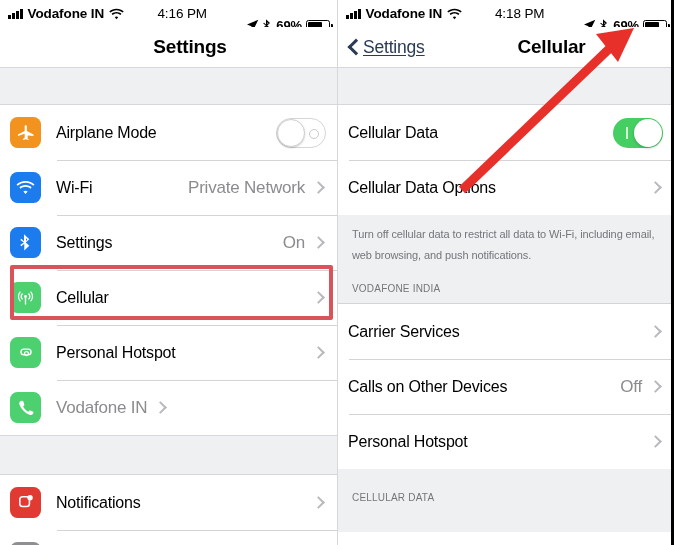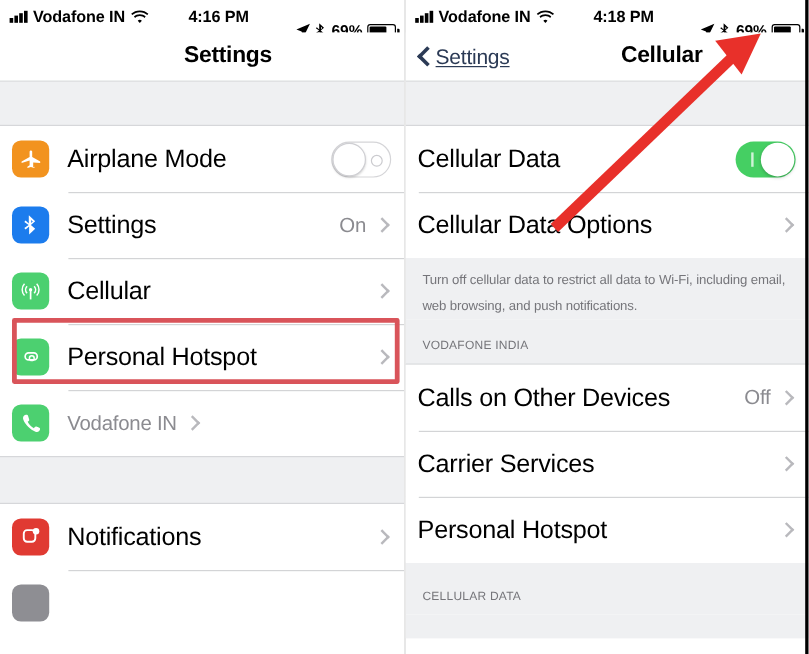--- a/index.html
+++ b/index.html
@@ -13,21 +13,21 @@
   .phone { position:relative; width:337px; height:545px; background:#ffffff; overflow:hidden; }
   .phone.right { border-left:1px solid #d8d8d8; }
 
   
   .statusbar {
     height:27px; display:flex; align-items:center;
     padding:0 7px 0 8px; font-size:13.5px; font-weight:bold;
     color:#000; letter-spacing:-0.1px;
   }
   .sb-left { display:flex; align-items:center; gap:5px; }
-  .sb-center { flex:1; text-align:center; font-size:13.5px; font-weight:bold; padding-right:6px;}
+  .sb-center { flex:1; text-align:center; font-size:13.5px; font-weight:normal; padding-right:6px;}
   .sb-right { display:flex; align-items:center; gap:4px;margin-top:24px; }
   .bars { display:flex; align-items:flex-end; gap:1.5px; height:11px; }
   .bars i { display:block; width:2.5px; background:#000; }
   .bars i:nth-child(1){height:4px;} .bars i:nth-child(2){height:6px;}
   .bars i:nth-child(3){height:8px;} .bars i:nth-child(4){height:10px;}
   .carrier-name { font-size:13.5px; font-weight:bold; }
   .batt {
     width:24px; height:11px; border:1.4px solid #000; border-radius:2.5px;
     position:relative; padding:1.2px;
   }
@@ -77,21 +77,21 @@
   }
   .row.noicon + .row.noicon::before{ left:11px; }
   .icon {
     width:31px; height:31px; border-radius:7.5px; flex:none;
     margin-right:15px; display:flex; align-items:center; justify-content:center;
     color:#fff;
   }
   .ic-orange{background:#f2931f;} .ic-blue{background:#1c7ced;}
   .ic-green{background:#4cd070;} .ic-red{background:#e03a32;}
   .ic-gray{background:#8e8e93;}
-  .label { font-size:21px; color:#000; letter-spacing:-0.2px; flex:1; }
+  .label { font-size:16px; color:#000; letter-spacing:-0.2px; flex:1; }
   .value { font-size:17px; color:#8b8b90; letter-spacing:-0.2px; margin-right:9px; }
   .chev {
     width:9px; height:9px; flex:none;
     border-right:2.3px solid #b9b9bd; border-top:2.3px solid #b9b9bd;
     transform:rotate(45deg); margin-right:3px;
   }
 
   
   .toggle { width:50px; height:30px; border-radius:16px; position:relative; flex:none; }
   .toggle.off { background:#fff; border:1px solid #d5d5d8; }
@@ -187,20 +187,32 @@
               <path d="M21 15.5v-1.7l-8-4.3V4.2c0-.8-.6-1.4-1.3-1.4s-1.3.6-1.3 1.4v5.3l-8 4.3v1.7l8-2.5v4.6l-2.2 1.5v1.3l3.5-1 3.5 1v-1.3L14 19.6V15z" fill="#fff"></path>
             </svg>
         </span>
         <span class="label">Airplane Mode</span>
         <span class="toggle off">
           <span class="knob"></span>
           <span class="ring"></span>
         </span>
       </div>
 
+      <div class="row">
+        <span class="icon ic-blue">
+          <svg width="19" height="15" viewBox="0 0 15 12">
+            <path d="M7.5 2.2c2.4 0 4.6 .9 6.2 2.4l1-1.1C12.8 1.7 10.3 .7 7.5 .7S2.2 1.7 .3 3.5l1 1.1C2.9 3.1 5.1 2.2 7.5 2.2z" fill="#fff"></path>
+            <path d="M7.5 5.4c1.5 0 2.9 .6 3.9 1.5l1-1.1C11.2 4.6 9.4 3.9 7.5 3.9S3.8 4.6 2.6 5.8l1 1.1c1-.9 2.4-1.5 3.9-1.5z" fill="#fff"></path>
+            <path d="M7.5 8.5c.7 0 1.3 .3 1.7 .7l-1.7 2-1.7-2c.4-.4 1-.7 1.7-.7z" fill="#fff"></path>
+          </svg>
+        </span>
+        <span class="label">Wi-Fi</span>
+        <span class="value">Private Network</span>
+        <span class="chev"></span>
+      </div>
 
       <div class="row">
         <span class="icon ic-blue">
           <svg width="12" height="19" viewBox="0 0 9 13">
               <path d="M3.2 .5 7 4.1 4.3 6.5 7 8.9 3.2 12.5V7.4L1 9.3 .2 8.4 2.9 6.5 .2 4.6 1 3.7l2 1.9V.5zm1.3 2.8v2l1-1z" fill="#fff"></path>
             </svg>
         </span>
         <span class="label">Settings</span>
         <span class="value">On</span>
         <span class="chev"></span>
@@ -324,26 +336,26 @@
       </div>
     </div>
 
     <div class="desc-block">
       <div class="desc">Turn off cellular data to restrict all data to Wi-Fi, including email, web browsing, and push notifications.</div>
     </div>
     <div class="sec-head">VODAFONE INDIA</div>
 
     <div class="group">
       <div class="row noicon">
+        <span class="label">Carrier Services</span>
+        <span class="chev"></span>
+      </div>
+      <div class="row noicon">
         <span class="label">Calls on Other Devices</span>
         <span class="value">Off</span>
-        <span class="chev"></span>
-      </div>
-      <div class="row noicon">
-        <span class="label">Carrier Services</span>
         <span class="chev"></span>
       </div>
       <div class="row noicon">
         <span class="label">Personal Hotspot</span>
         <span class="chev"></span>
       </div>
     </div>
 
     <div class="sec-head plain" style="padding-top:23px;">CELLULAR DATA</div>
     <div class="gray-fill" style="height:20px;"></div>

